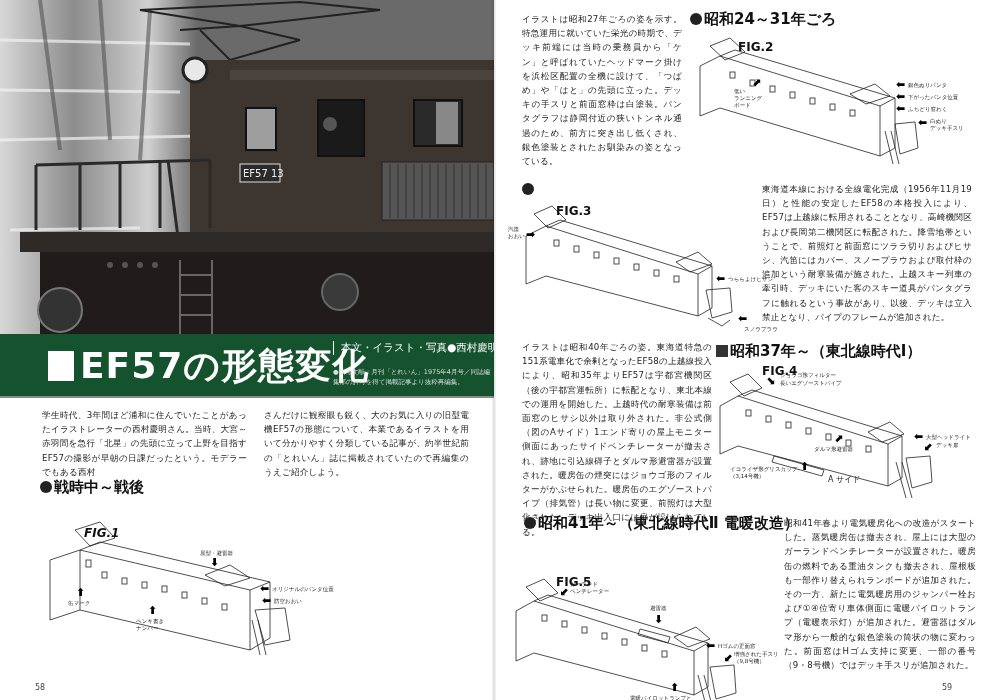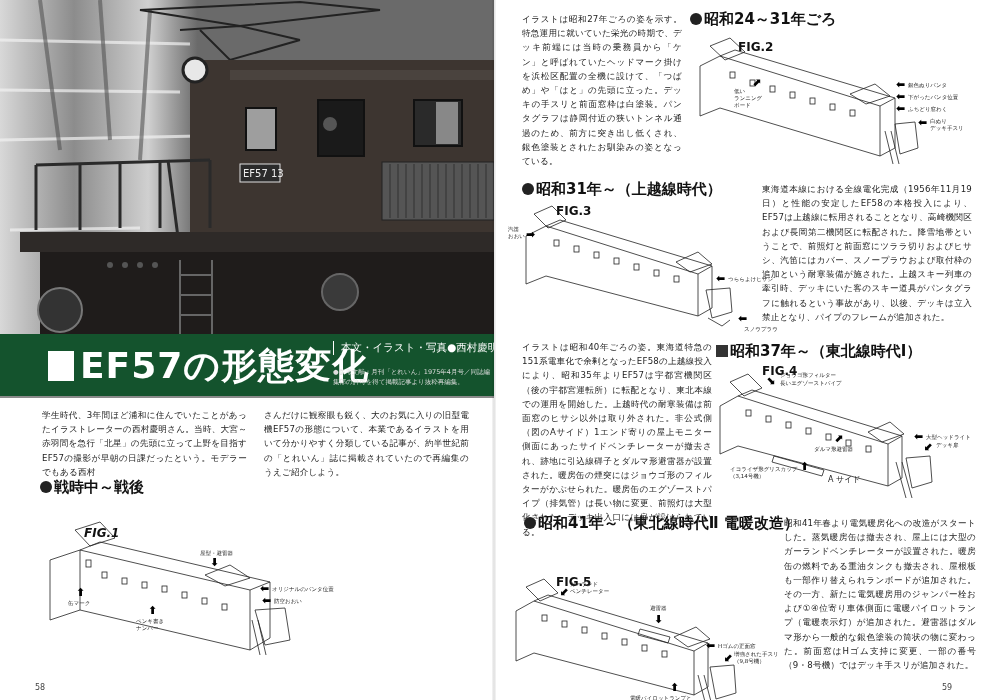--- a/index.html
+++ b/index.html
@@ -226,21 +226,21 @@
       <div class="callout" style="left:218px; top:70px;">ふちどり窓わく</div>
       <div class="arrow" style="left:228px; top:82px;">⬅</div>
       <div class="callout" style="left:240px; top:82px; white-space:pre;">白ぬり
 デッキ手スリ</div>
       <div class="arrow" style="left:62px; top:42px;">⬈</div>
       <div class="callout" style="left:44px; top:52px; white-space:pre;">低い
 ランニング
 ボード</div>
     </div>
 
-    <div class="section-head" style="left:28px; top:180px;"><span class="dot"></span><span>昭和31年～（上越線時代）</span></div>
+    <div class="section-head" style="left:28px; top:180px;"><span class="dot"></span></div>
 
     <div class="para" style="left:268px; top:182px; width:210px;">東海道本線における全線電化完成（1956年11月19日）と性能の安定したEF58の本格投入により、EF57は上越線に転用されることとなり、高崎機関区および長岡第二機関区に転配された。降雪地帯ということで、前照灯と前面窓にツララ切りおよびヒサシ、汽笛にはカバー、スノープラウおよび取付枠の追加という耐寒装備が施された。上越スキー列車の牽引時、デッキにいた客のスキー道具がパンタグラフに触れるという事故があり、以後、デッキは立入禁止となり、パイプのフレームが追加された。</div>
 
     <div class="fig" style="left:14px; top:200px; width:250px; height:130px;">
       <svg width="250" height="130" viewBox="0 0 250 130">
         <g stroke="#222" stroke-width="0.8" fill="none">
           <path d="M18 36 L38 26 L190 74 L190 116 L38 76 L18 84 Z"></path>
           <path d="M38 26 L52 20 L204 66 L190 74"></path>
           <path d="M204 66 L204 108 L190 116"></path>
           <path d="M26 14 L44 6 L58 20 L40 28 Z"></path>

